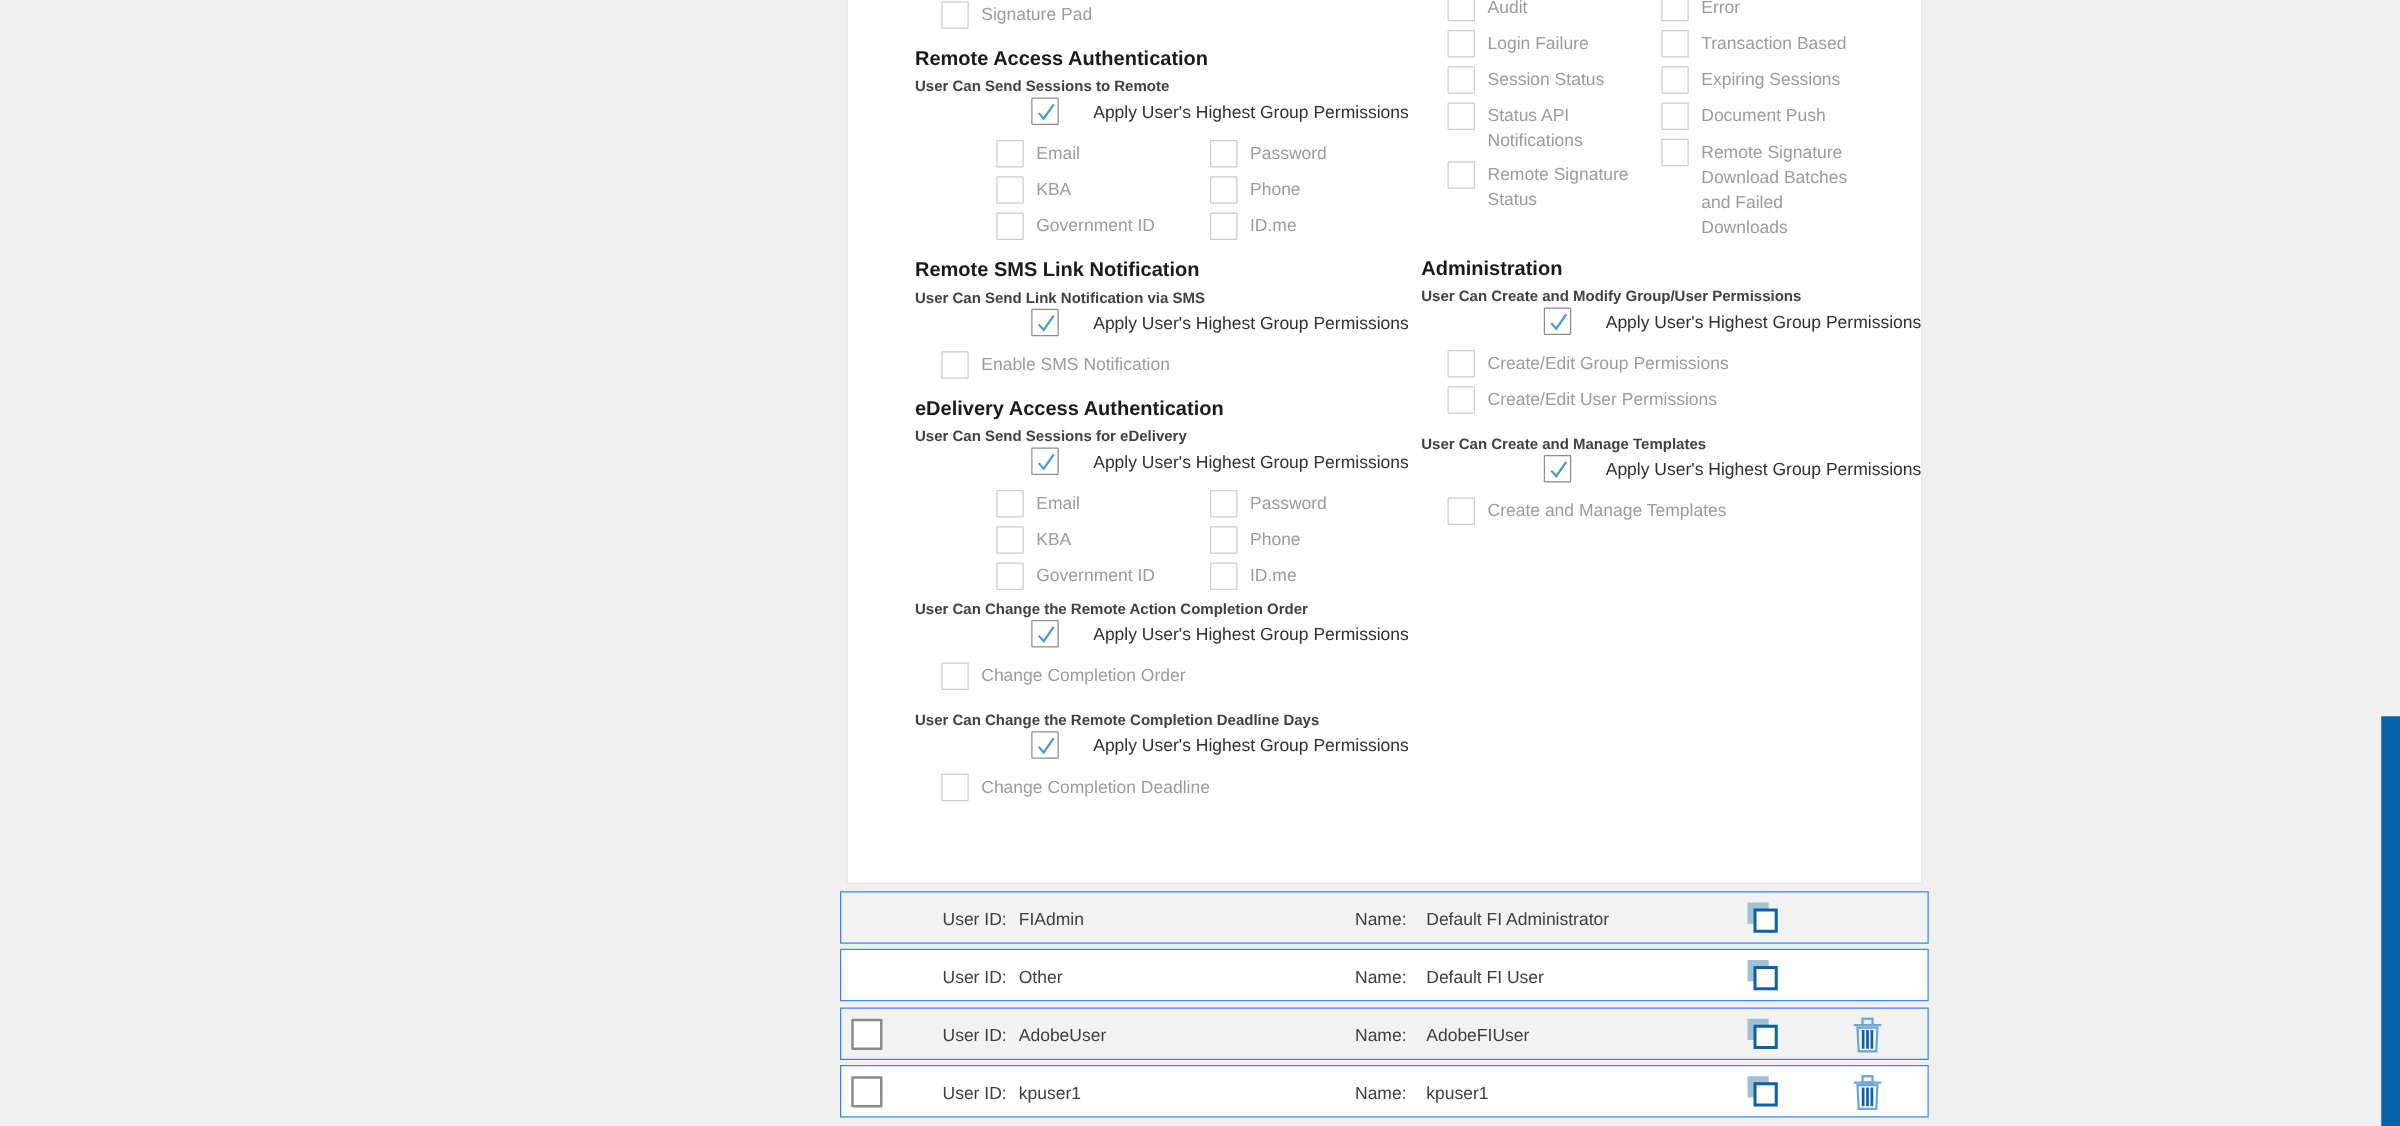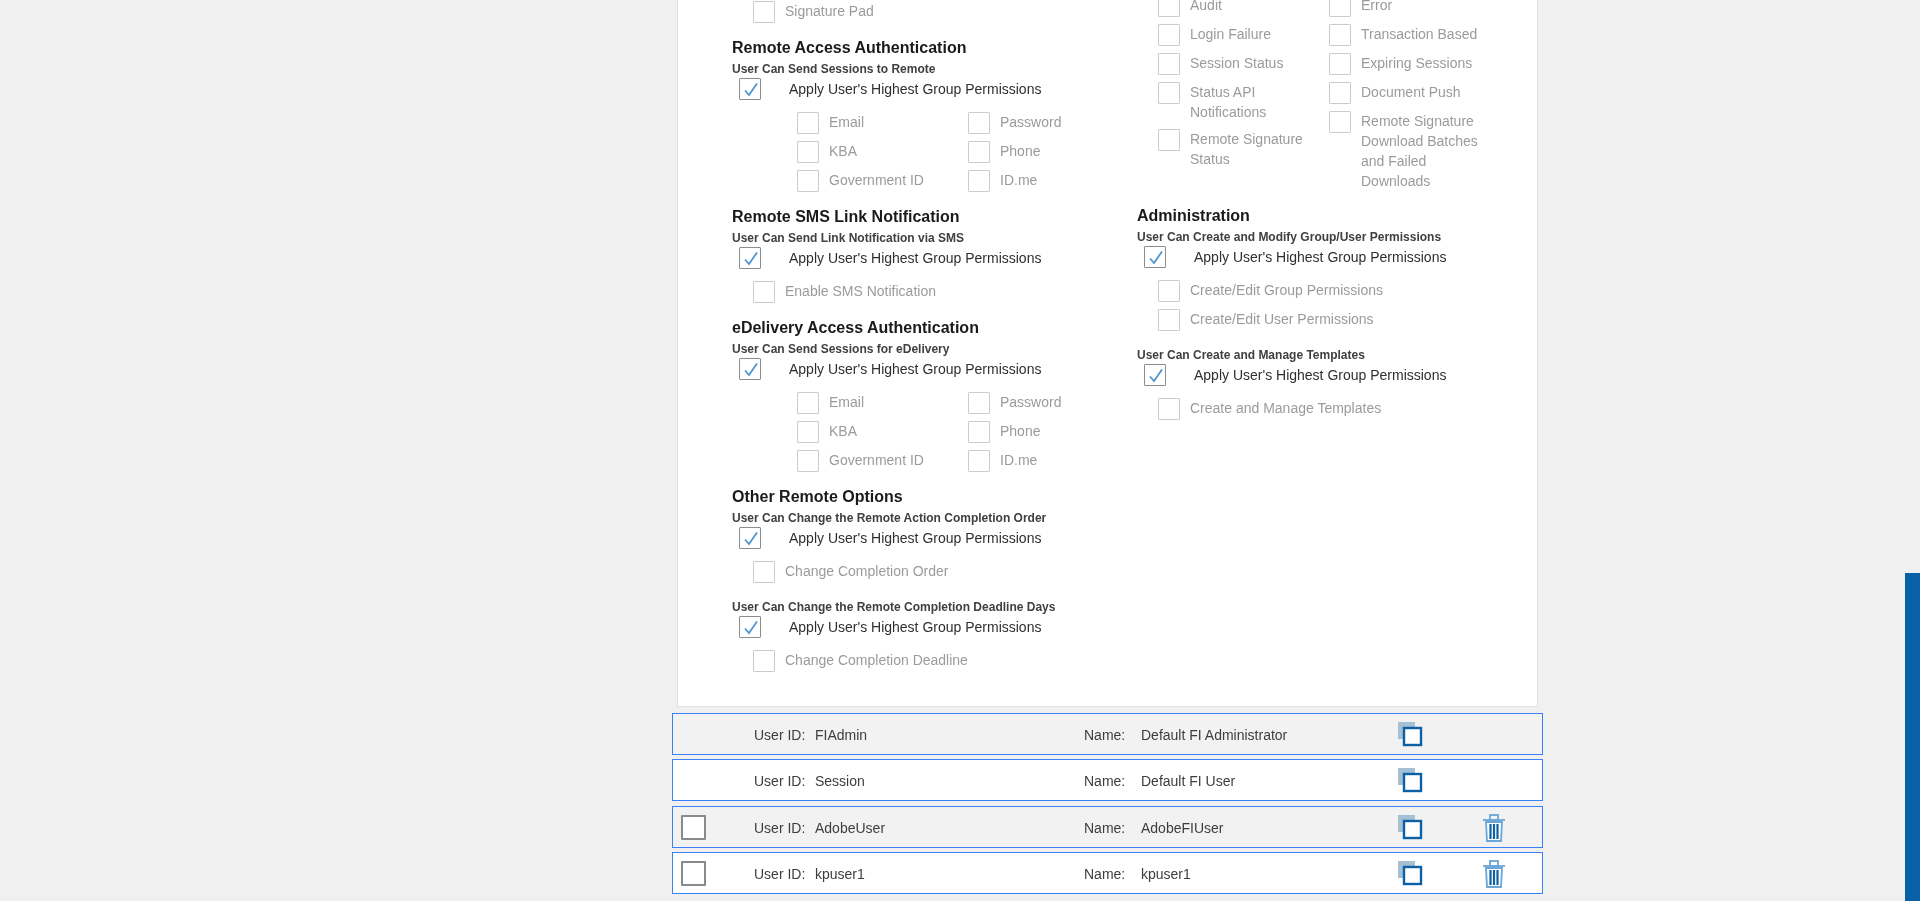--- a/index.html
+++ b/index.html
@@ -17,21 +17,21 @@
   .col-right{position:absolute;left:459px;top:12px;width:400px;}
 
   .sec-heading{
     font-size:16px;font-weight:bold;color:#1a1a1a;line-height:20px;margin:15px 0 0 0;
   }
   .sub-heading{
     font-size:12px;font-weight:bold;color:#404040;line-height:16px;margin:3px 0 0 0;
   }
   .sub-heading.spaced{margin-top:16px;}
   .apply-row{
-    display:flex;align-items:center;gap:28px;margin:1px 0 0 7px;height:22px;
+    display:flex;align-items:center;gap:28px;margin:1px 0 0 7px;height:22px;justify-content:flex-end;
   }
   .apply-label{font-size:14px;color:#2f2f2f;line-height:20px;}
   .child-rows{margin:12px 0 0 21px;}
   .child-rows.top{margin-top:0;}
   .child-row{display:flex;margin:0 0 7px 0;align-items:flex-start;}
   .opt-cell{display:flex;align-items:flex-start;gap:10px;}
   .opt-cell.c1{width:171px;padding-left:44px;}
   .opt-label{font-size:14px;color:#9b9b9b;line-height:20px;}
   .opt-label.w-a{width:120px;}
   .opt-label.w-b{width:130px;}
@@ -182,21 +182,20 @@
           <span class="opt-cell c1">
             <span class="cb"></span>
             <span class="opt-label">Government ID</span>
           </span>
           <span class="opt-cell">
             <span class="cb"></span>
             <span class="opt-label">ID.me</span>
           </span>
         </div>
       </div>
-      <div class="sec-heading">Other Remote Options</div>
       <div class="sub-heading">User Can Change the Remote Action Completion Order</div>
       <div class="apply-row">
         <span class="cb en">
           <svg width="22" height="22" viewBox="0 0 22 22">
             <polyline points="5,11.5 9,16 17,4.5" fill="none" stroke="#4f97d3" stroke-width="1.8"></polyline>
           </svg>
         </span>
         <span class="apply-label">Apply User's Highest Group Permissions</span>
       </div>
       <div class="child-rows">
@@ -342,21 +341,21 @@
       <span class="row-text pos-uid-v">FIAdmin</span>
       <span class="row-text pos-name-l">Name:</span>
       <span class="row-text pos-name-v">Default FI Administrator</span>
       <button class="icon-btn pos-copy"><svg width="28" height="28" viewBox="0 0 28 28">
           <rect x="2" y="2" width="17" height="17" fill="#a5bfd3"></rect>
           <rect x="8" y="8" width="17" height="17" fill="#ffffff" stroke="#0b60a6" stroke-width="2.4"></rect>
         </svg></button>
     </div>
     <div class="user-row" style="top: 759px;">
       <span class="row-text pos-uid-l">User ID:</span>
-      <span class="row-text pos-uid-v">Session</span>
+      <span class="row-text pos-uid-v">Other</span>
       <span class="row-text pos-name-l">Name:</span>
       <span class="row-text pos-name-v">Default FI User</span>
       <button class="icon-btn pos-copy"><svg width="28" height="28" viewBox="0 0 28 28">
           <rect x="2" y="2" width="17" height="17" fill="#a5bfd3"></rect>
           <rect x="8" y="8" width="17" height="17" fill="#ffffff" stroke="#0b60a6" stroke-width="2.4"></rect>
         </svg></button>
     </div>
     <div class="user-row alt" style="top: 806px;">
       <span class="row-cb"></span>
       <span class="row-text pos-uid-l">User ID:</span>

